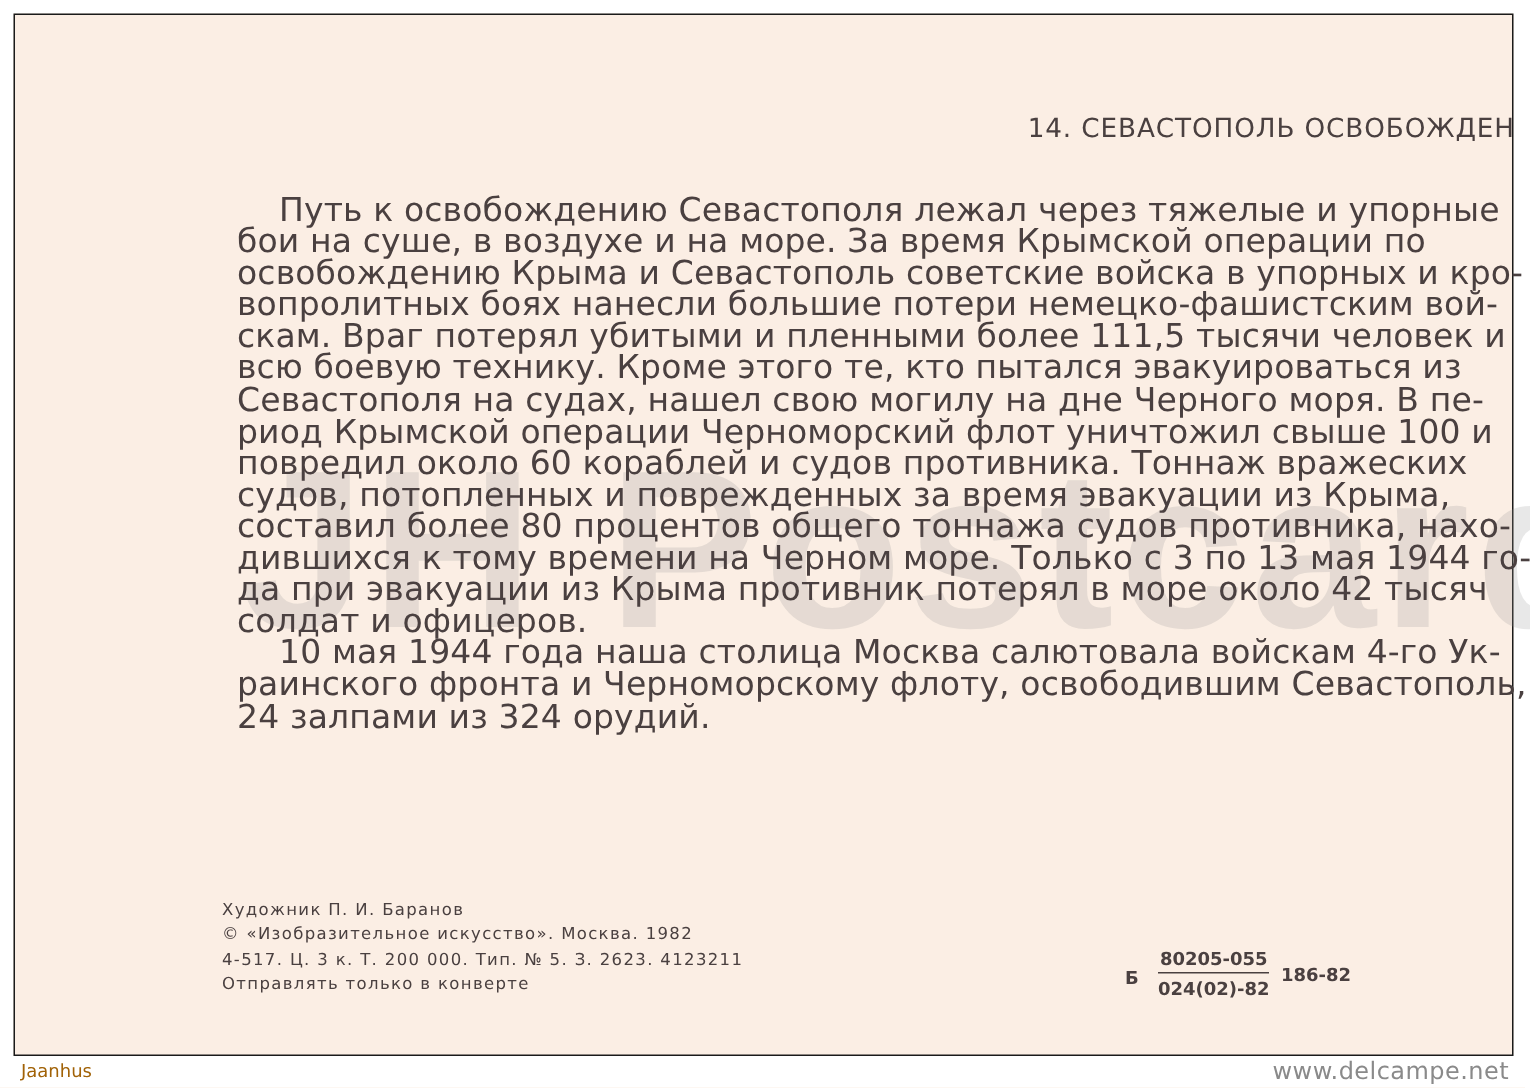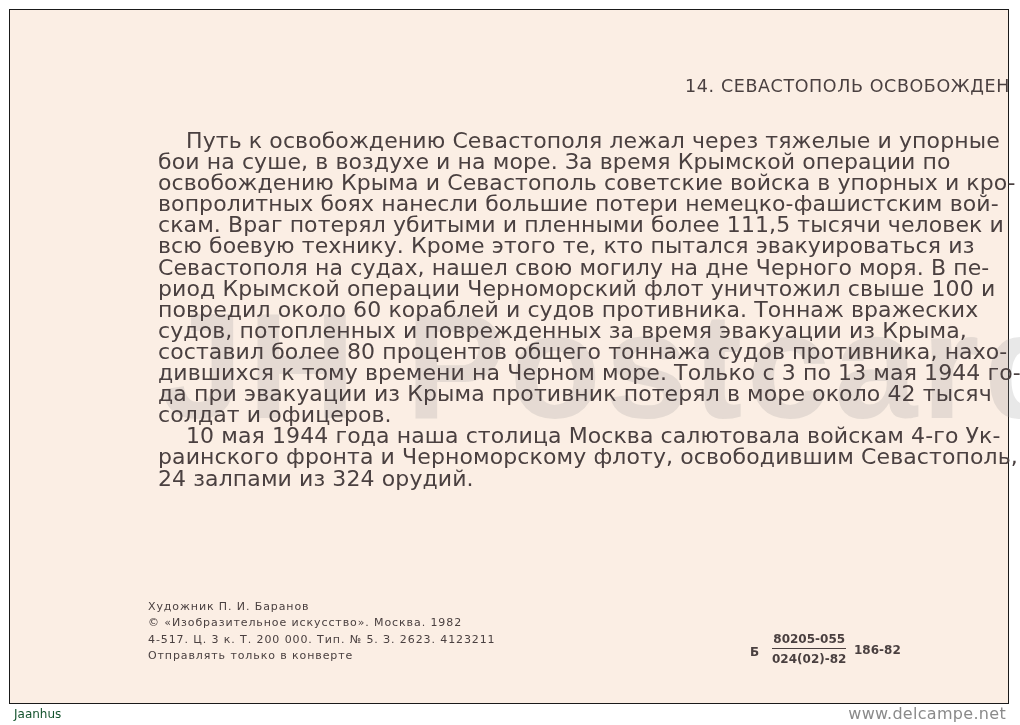--- a/index.html
+++ b/index.html
@@ -38,21 +38,21 @@
     position: absolute; left: 740px; top: 622px; height: 40px;
     font-family: "DejaVu Sans", sans-serif; font-weight: bold; color: #4a4040; font-size: 12px;
   }
   .code .letter { position: absolute; left: 0; top: 13px; }
   .code .frac { position: absolute; left: 22px; top: 0; text-align: center; }
   .code .num { display: block; padding-bottom: 2px; border-bottom: 1px solid #4a4040; }
   .code .den { display: block; padding-top: 3px; }
   .code .tail { position: absolute; left: 104px; top: 11px; white-space: nowrap; }
   .site-left {
     position: absolute; left: 14px; top: 707px; font-family: "DejaVu Sans", sans-serif;
-    font-size: 12px; color: #14532d;
+    font-size: 12px; color: #a16207;
   }
   .site-right {
     position: absolute; right: 14px; top: 704px; font-family: "DejaVu Sans", sans-serif;
     font-size: 16px; color: #8a8a8a; letter-spacing: 0.3px;
   }
 </style>
 </head>
 <body>
 
 <div class="card">

